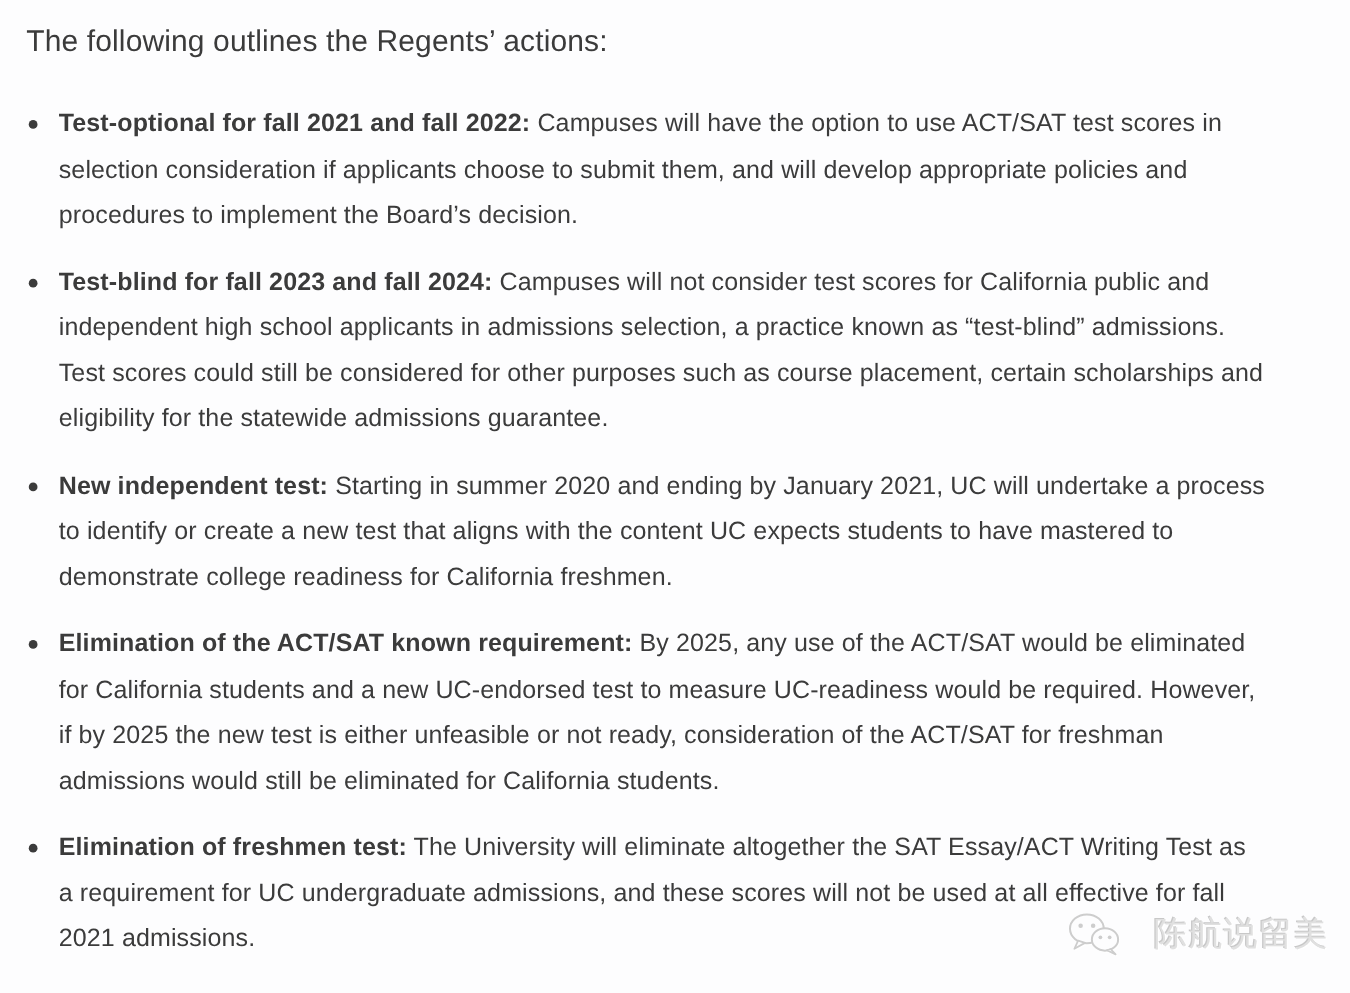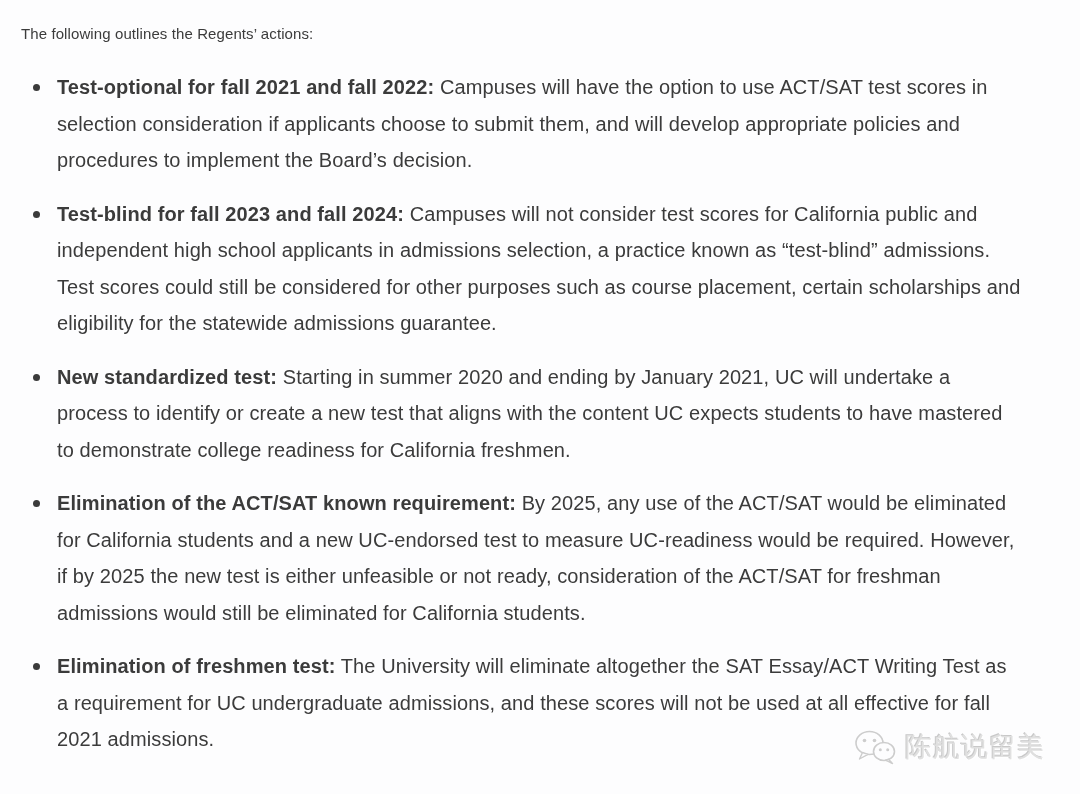--- a/index.html
+++ b/index.html
@@ -13,28 +13,28 @@
     color: #3b3b3b;
     font-family: "Liberation Sans", sans-serif;
     overflow: hidden;
     position: relative;
   }
   .page {
     padding: 15px 46px 0 21px;
     box-sizing: border-box;
   }
   .intro {
-    font-size: 15px;
+    font-size: 24px;
     line-height: 37px;
-    margin: 0 0 17px 0;
+    margin: 0 0 29px 0;
     letter-spacing: 0.1px;
   }
   ul.bullets {
     list-style: none;
-    margin: 10px;
+    margin: 0;
     padding: 0 0 0 26px;
     max-width: 966px;
   }
   ul.bullets li {
     position: relative;
     font-size: 20px;
     line-height: 36.5px;
     margin: 0 0 17px 0;
     letter-spacing: 0.1px;
   }
@@ -49,21 +49,21 @@
   }
   .lbl {
     font-weight: bold;
   }
   .watermark {
     position: absolute;
     left: 854px;
     top: 729px;
     display: flex;
     align-items: center;
-    gap: 9px;
+    gap: 27px;
     user-select: none;
   }
   .wm-text {
     font-size: 27px;
     letter-spacing: 1px;
     color: #e0e0e0;
     text-shadow: -1px -1px 0 rgba(176,176,176,0.7), 1px 1px 0 #ffffff;
     font-family: "Liberation Sans", sans-serif;
     white-space: nowrap;
   }
@@ -85,21 +85,21 @@
       <span class="lbl">Test-optional for fall 2021 and fall 2022:</span>
       <span>Campuses will have the option to use ACT/SAT test scores in selection consideration if applicants choose to submit them, and will develop appropriate policies and procedures to implement the Board’s decision.</span>
     </li>
     <li>
       <span class="dot"></span>
       <span class="lbl">Test-blind for fall 2023 and fall 2024:</span>
       <span>Campuses will not consider test scores for California public and independent high school applicants in admissions selection, a practice known as “test-blind” admissions. Test scores could still be considered for other purposes such as course placement, certain scholarships and eligibility for the statewide admissions guarantee.</span>
     </li>
     <li>
       <span class="dot"></span>
-      <span class="lbl">New standardized test:</span>
+      <span class="lbl">New independent test:</span>
       <span>Starting in summer 2020 and ending by January 2021, UC will undertake a process to identify or create a new test that aligns with the content UC expects students to have mastered to demonstrate college readiness for California freshmen.</span>
     </li>
     <li>
       <span class="dot"></span>
       <span class="lbl">Elimination of the ACT/SAT known requirement:</span>
       <span>By 2025, any use of the ACT/SAT would be eliminated for California students and a new UC-endorsed test to measure UC-readiness would be required. However, if by 2025 the new test is either unfeasible or not ready, consideration of the ACT/SAT for freshman admissions would still be eliminated for California students.</span>
     </li>
     <li>
       <span class="dot"></span>
       <span class="lbl">Elimination of freshmen test:</span>

